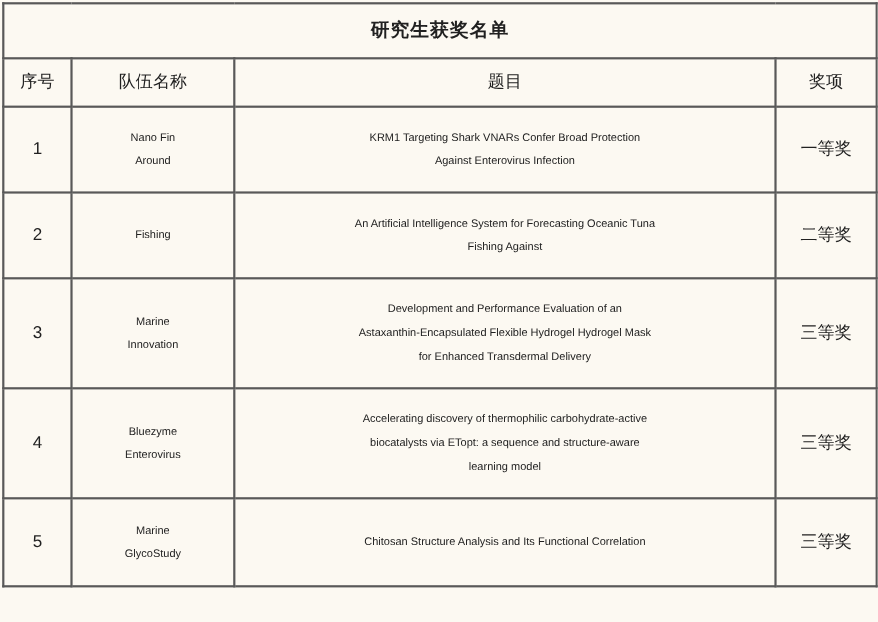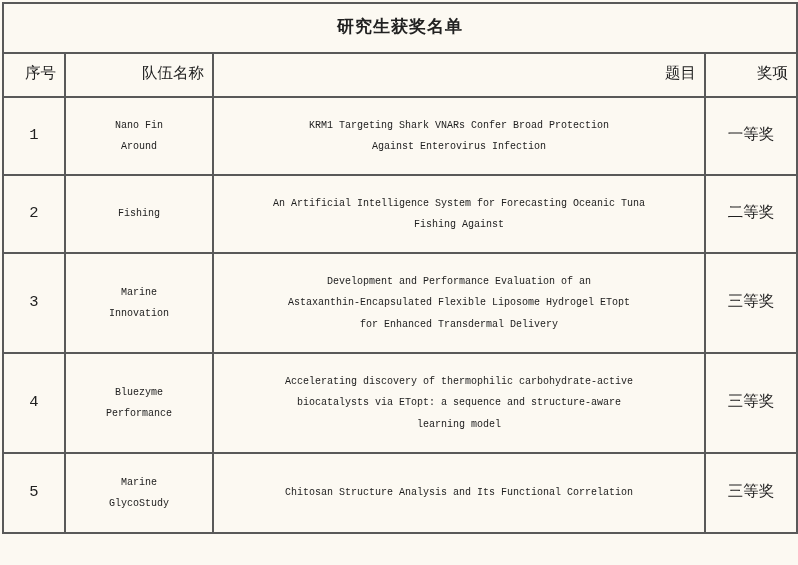--- a/index.html
+++ b/index.html
@@ -16,41 +16,39 @@
     position: relative;
     width: 798px;
     height: 565px;
   }
   table.awards {
     border-collapse: collapse;
     table-layout: fixed;
     width: 794px;
     margin: 2px 0 12px 2px;
     background: #fcf9f2;
-    font-family: Liberation Mono, monospace;
   }
   th, td {
     border: 2px solid #595959;
     text-align: center;
     vertical-align: middle;
     font-weight: normal;
     padding: 4px 8px;
     font-size: 10px;
     line-height: 2.15;
   }
   tr.title-row th {
     height: 40px;
     font-size: 17px;
     font-weight: bold;
     letter-spacing: 1px;
   }
   tr.header-row th {
     height: 34px;
     font-size: 15.5px;
-    text-align: right;
   }
   tbody tr:nth-child(1) { height: 78px; }
   tbody tr:nth-child(2) { height: 78px; }
   tbody tr:nth-child(3) { height: 100px; }
   tbody tr:nth-child(4) { height: 100px; }
   tbody tr:nth-child(5) { height: 80px; }
   .cell-team .wrap {
     display: inline-block;
     max-width: 110px;
     white-space: pre-line;
@@ -110,30 +108,30 @@
         <td class="cell-award">二等奖</td>
       </tr>
         <tr>
         <td class="cell-no">3</td>
         <td class="cell-team">
           <span class="wrap">Marine
 Innovation</span>
         </td>
         <td class="cell-topic">
           <span class="wrap">Development and Performance Evaluation of an
-Astaxanthin-Encapsulated Flexible Liposome Hydrogel ETopt
+Astaxanthin-Encapsulated Flexible Hydrogel Hydrogel Mask
 for Enhanced Transdermal Delivery</span>
         </td>
         <td class="cell-award">三等奖</td>
       </tr>
         <tr>
         <td class="cell-no">4</td>
         <td class="cell-team">
           <span class="wrap">Bluezyme
-Performance</span>
+Enterovirus</span>
         </td>
         <td class="cell-topic">
           <span class="wrap">Accelerating discovery of thermophilic carbohydrate-active
 biocatalysts via ETopt: a sequence and structure-aware
 learning model</span>
         </td>
         <td class="cell-award">三等奖</td>
       </tr>
         <tr>
         <td class="cell-no">5</td>

